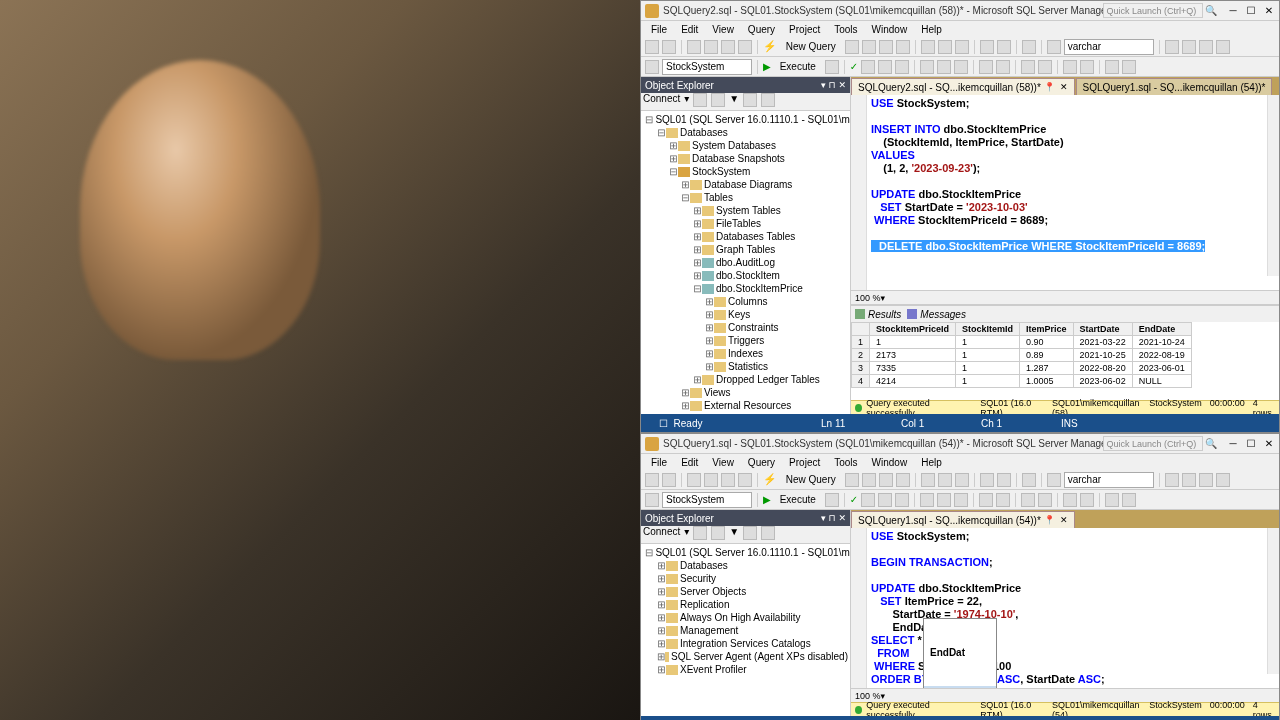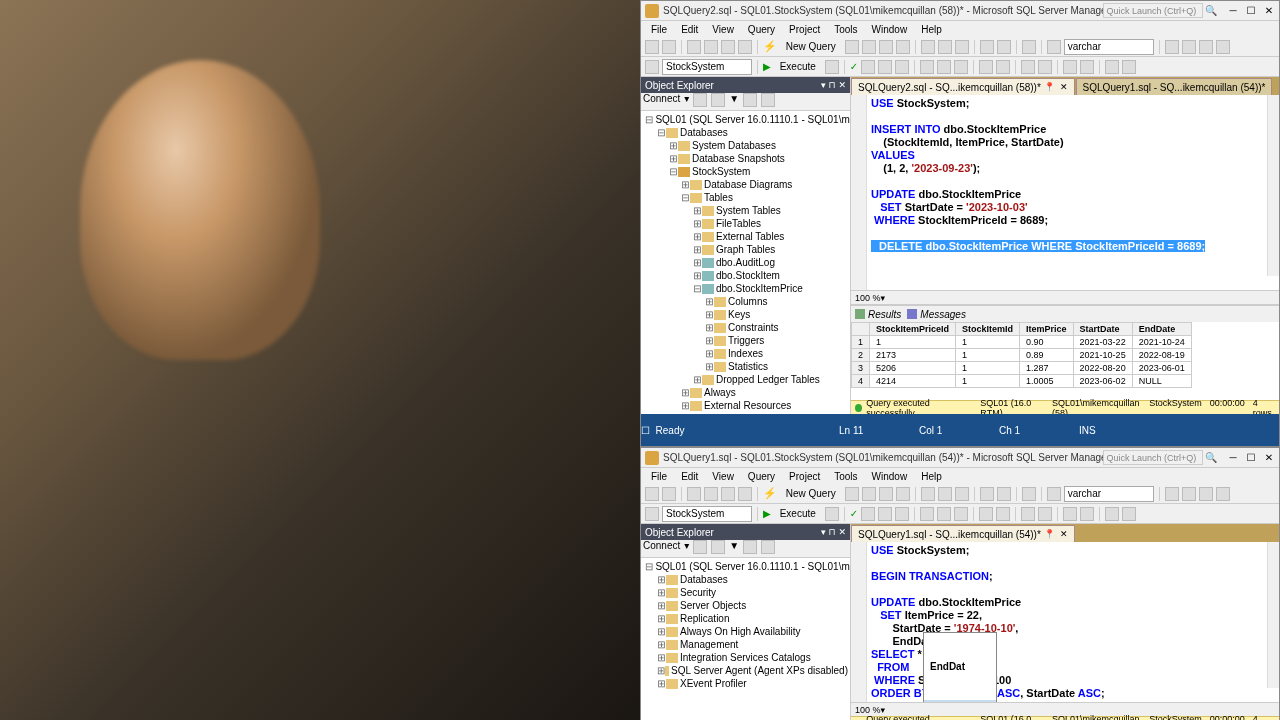--- a/index.html
+++ b/index.html
@@ -62,21 +62,21 @@
 .rt-icon { width: 10px; height: 10px; background: #7a7; }
 .grid { flex: 1; overflow: auto; }
 .grid table { border-collapse: collapse; font-size: 9px; }
 .grid th, .grid td { border: 1px solid #ccc; padding: 0 6px; text-align: left; height: 13px; white-space: nowrap; }
 .grid th { background: #f0f0f0; }
 .row-header { background: #f0f0f0; width: 14px; text-align: center; }
 .status-line { height: 14px; background: #fff3b0; border-top: 1px solid #d6c060; display: flex; align-items: center; font-size: 9px; padding: 0 4px; gap: 10px; }
 .status-left { display: flex; align-items: center; gap: 4px; }
 .status-right { margin-left: auto; display: flex; gap: 8px; }
 .status-ok { width: 8px; height: 8px; background: #3a3; border-radius: 50%; }
-.app-statusbar { height: 32px; background: #1a4f8a; color: #fff; display: flex; align-items: center; font-size: 10px; padding: 0 0; gap: 30px; }
+.app-statusbar { height: 18px; background: #1a4f8a; color: #fff; display: flex; align-items: center; font-size: 10px; padding: 0 18px; gap: 30px; }
 .app-status-item { min-width: 50px; }
 .scrollbar-v { position: absolute; right: 0; top: 0; bottom: 14px; width: 12px; background: #f0f0f0; border-left: 1px solid #ddd; }
 </style>
 </head>
 <body>
 
 <div class="left-photo"></div>
 
 <div class="right-side">
 
@@ -225,21 +225,21 @@
               <span>System Tables</span>
             </div>
         <div class="tree-node indent4">
               <span class="tree-exp">⊞</span>
               <span class="tree-icon ti-folder"></span>
               <span>FileTables</span>
             </div>
         <div class="tree-node indent4">
               <span class="tree-exp">⊞</span>
               <span class="tree-icon ti-folder"></span>
-              <span>External Tables</span>
+              <span>Databases Tables</span>
             </div>
         <div class="tree-node indent4">
               <span class="tree-exp">⊞</span>
               <span class="tree-icon ti-folder"></span>
               <span>Graph Tables</span>
             </div>
         <div class="tree-node indent4">
               <span class="tree-exp">⊞</span>
               <span class="tree-icon ti-table"></span>
               <span>dbo.AuditLog</span>
@@ -285,21 +285,21 @@
               <span>Statistics</span>
             </div>
         <div class="tree-node indent4">
               <span class="tree-exp">⊞</span>
               <span class="tree-icon ti-folder"></span>
               <span>Dropped Ledger Tables</span>
             </div>
         <div class="tree-node indent3">
               <span class="tree-exp">⊞</span>
               <span class="tree-icon ti-folder"></span>
-              <span>Always</span>
+              <span>Views</span>
             </div>
         <div class="tree-node indent3">
               <span class="tree-exp">⊞</span>
               <span class="tree-icon ti-folder"></span>
               <span>External Resources</span>
             </div>
       </div>
     </div>
     <div class="editor-area">
       <div class="tab-strip">
@@ -365,21 +365,21 @@
             <tr>
                     <td class="row-header">2</td>
                     <td>2173</td>
                     <td>1</td>
                     <td>0.89</td>
                     <td>2021-10-25</td>
                     <td>2022-08-19</td>
                   </tr>
             <tr>
                     <td class="row-header">3</td>
-                    <td>5206</td>
+                    <td>7335</td>
                     <td>1</td>
                     <td>1.287</td>
                     <td>2022-08-20</td>
                     <td>2023-06-01</td>
                   </tr>
             <tr>
                     <td class="row-header">4</td>
                     <td>4214</td>
                     <td>1</td>
                     <td>1.0005</td>

